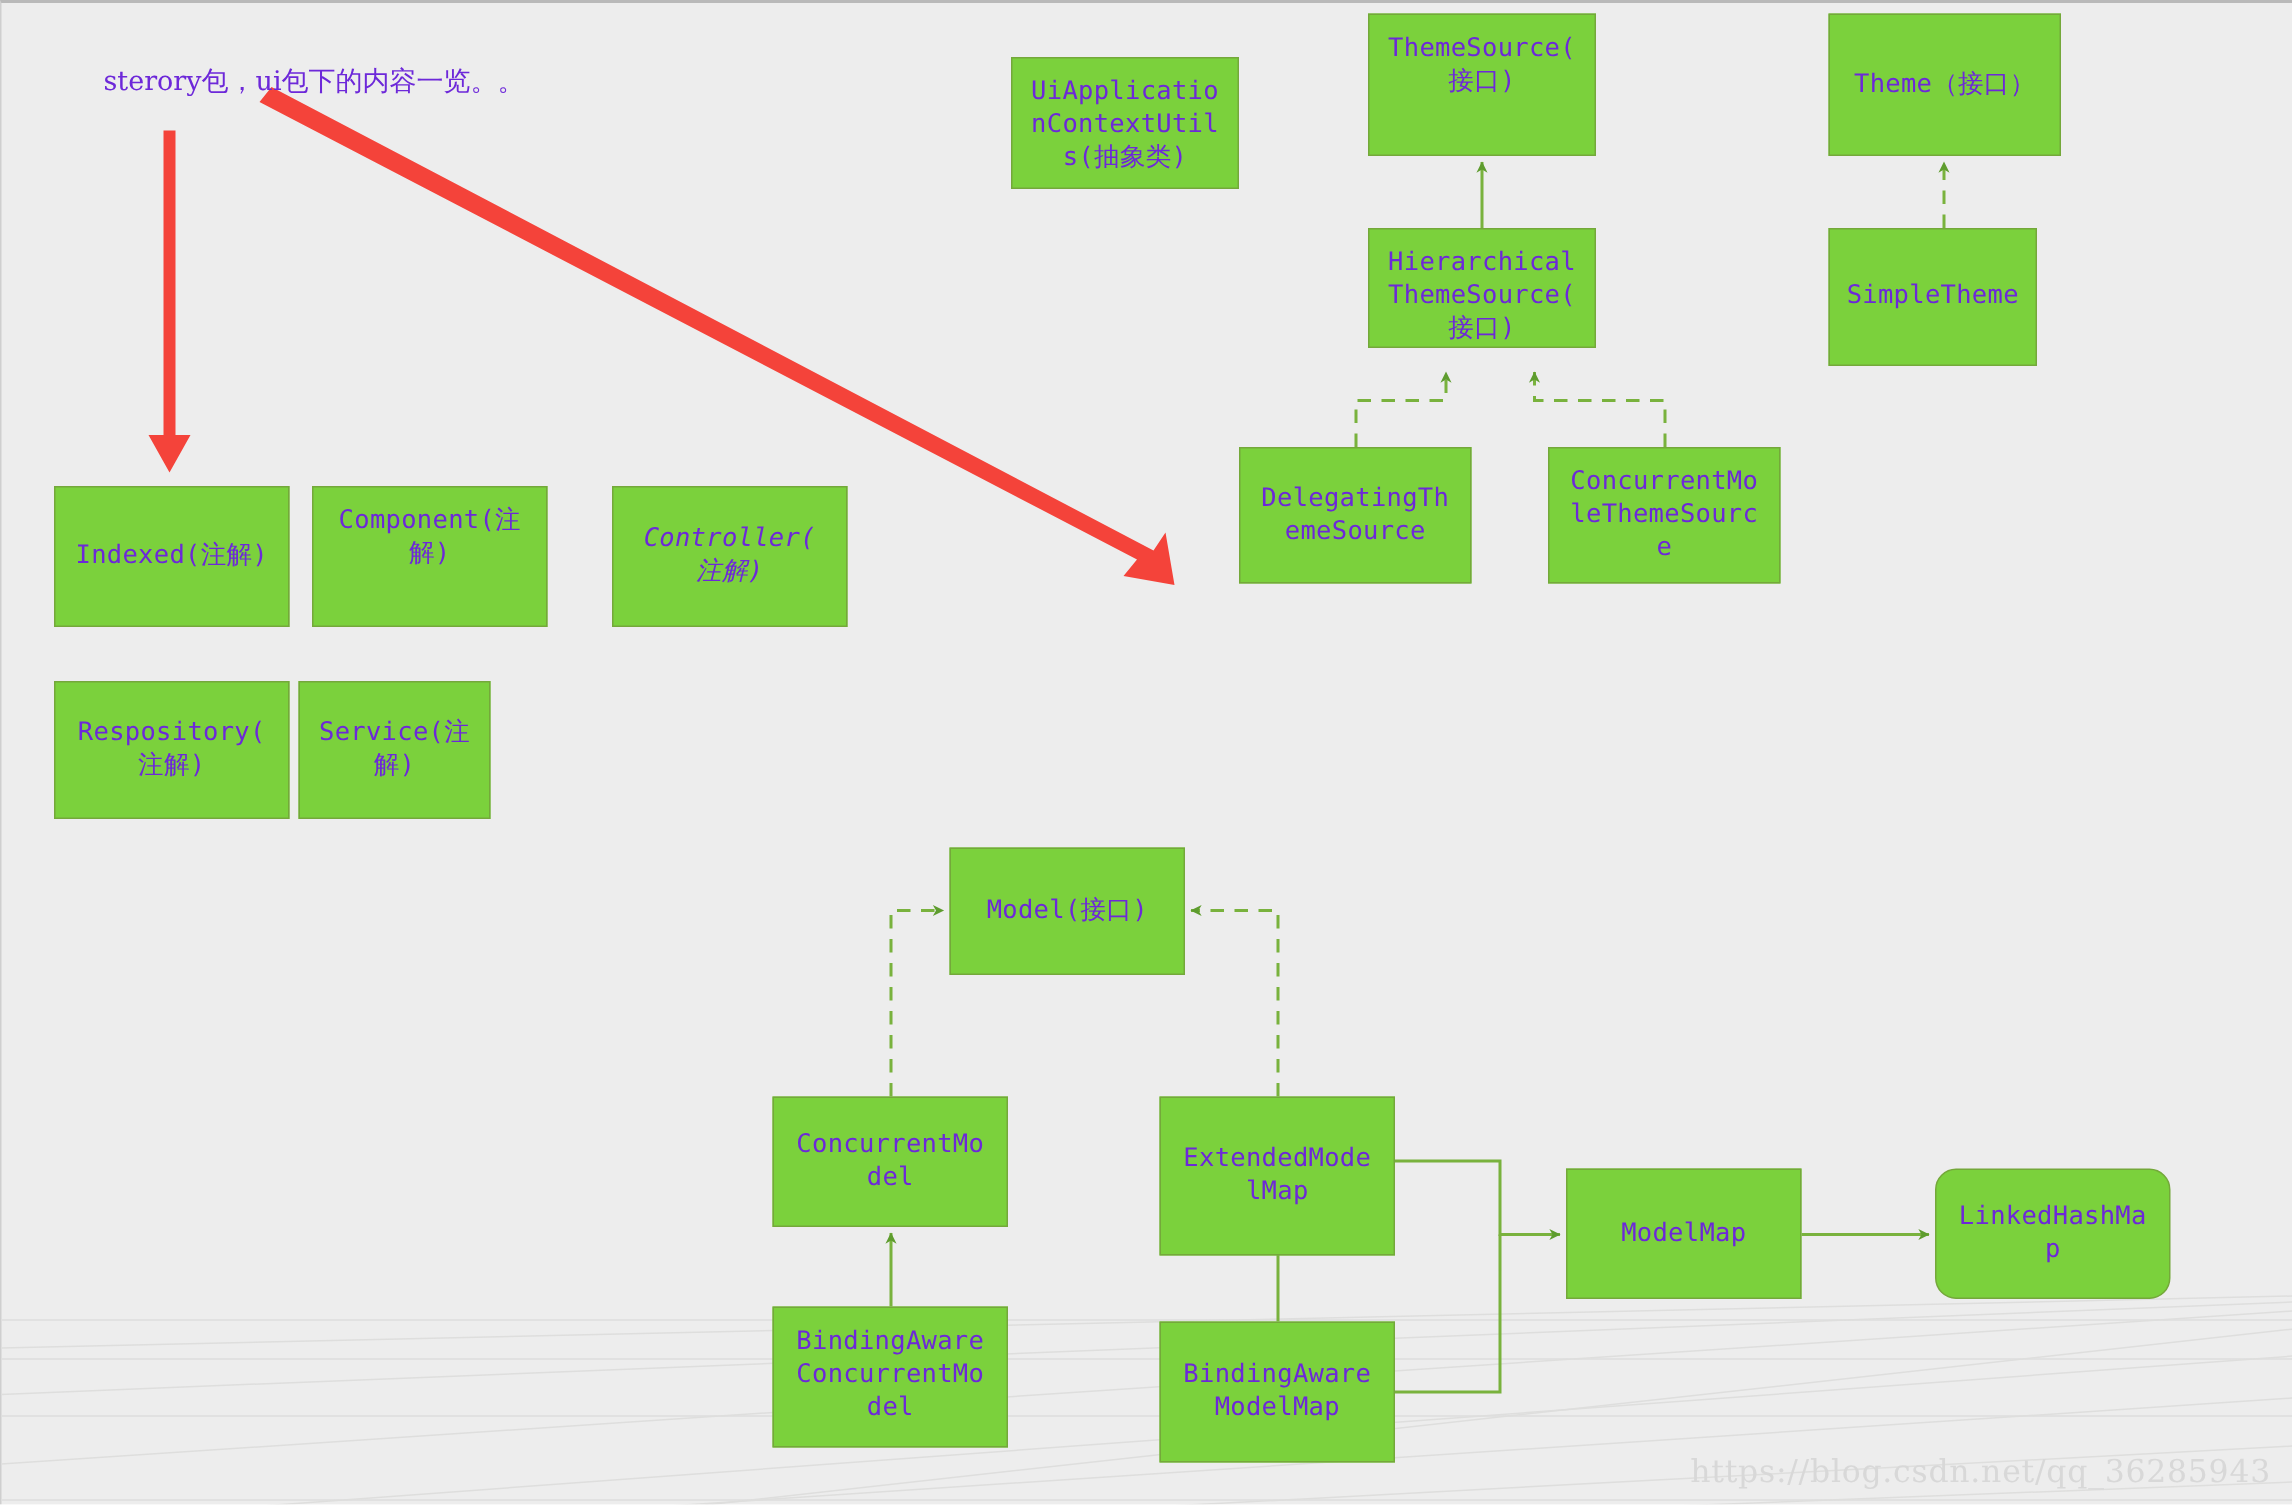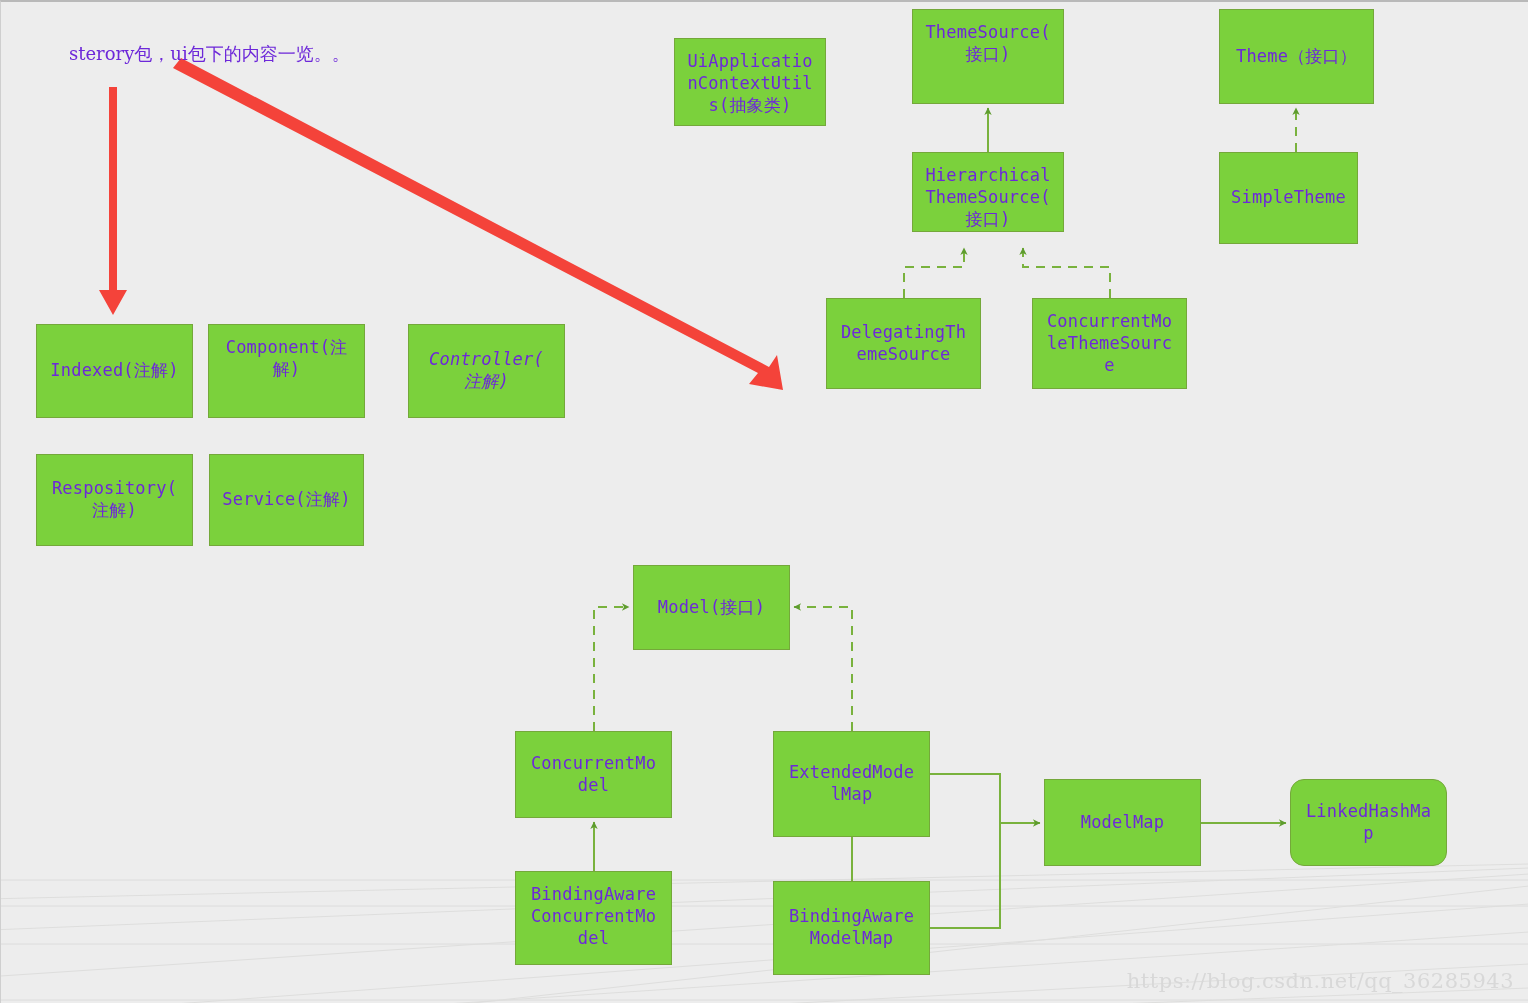--- a/index.html
+++ b/index.html
@@ -178,21 +178,21 @@
 解)</span>
       </div>
       <div class="node" style="left: 407px; top: 322px; width: 157px; height: 94px; font-style: italic;">
         <span class="node-label">Controller(
 注解)</span>
       </div>
       <div class="node" style="left: 35px; top: 452px; width: 157px; height: 92px;">
         <span class="node-label">Respository(
 注解)</span>
       </div>
-      <div class="node" style="left: 208px; top: 452px; width: 155px; height: 92px;">
+      <div class="node" style="left: 198px; top: 452px; width: 128px; height: 92px;">
         <span class="node-label">Service(注解)</span>
       </div>
       <div class="node" style="left: 632px; top: 563px; width: 157px; height: 85px;">
         <span class="node-label">Model(接口)</span>
       </div>
       <div class="node" style="left: 514px; top: 729px; width: 157px; height: 87px;">
         <span class="node-label">ConcurrentMo
 del</span>
       </div>
       <div class="node" style="left: 772px; top: 729px; width: 157px; height: 106px;">

